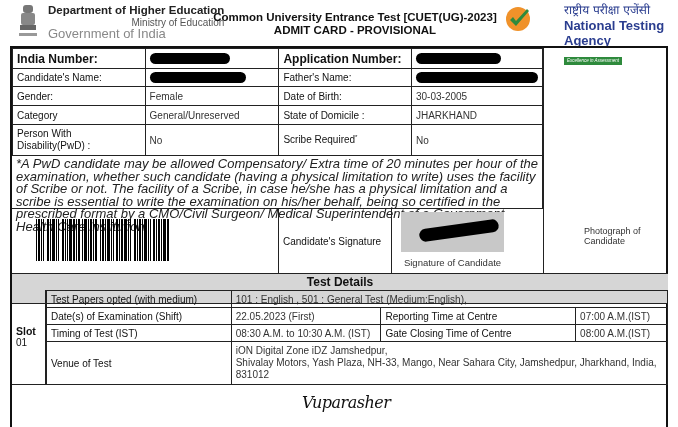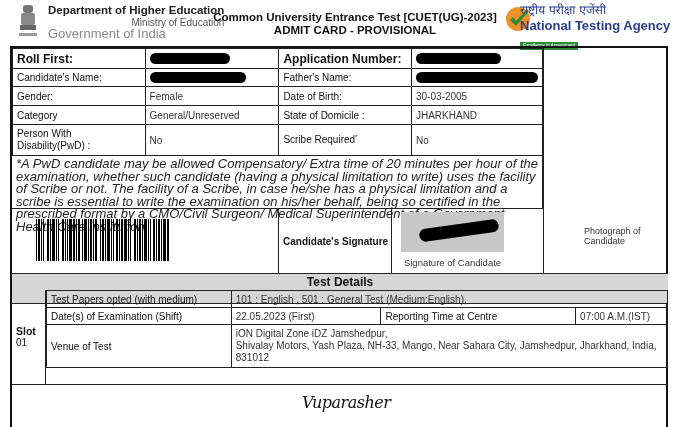--- a/index.html
+++ b/index.html
@@ -8,21 +8,21 @@
 
   
   .hdr { position: absolute; left: 0; top: 0; width: 678px; height: 46px; }
   .emblem { position: absolute; left: 17px; top: 3px; width: 22px; height: 38px; }
   .dept { position: absolute; left: 48px; top: 3px; }
   .dept .l1 { font-size: 11.5px; font-weight: bold; color: #222; line-height: 14px; }
   .dept .l2 { font-size: 10px; color: #555; line-height: 12px; text-align: right; }
   .dept .l3 { font-size: 13px; color: #888; line-height: 10px; }
   .title { position: absolute; left: 210px; top: 11px; width: 290px; text-align: center; font-weight: bold; font-size: 11.5px; line-height: 13px; color: #111; }
   .nta-logo { position: absolute; left: 505px; top: 6px; width: 26px; height: 26px; }
-  .nta-text { position: absolute; left: 520px; top: 3px; }
+  .nta-text { position: absolute; left: 564px; top: 3px; }
   .nta-text .hi { font-size: 12px; color: #2a3d8f; line-height: 15px; font-family: "DejaVu Sans", sans-serif; }
   .nta-text .en { font-size: 13px; font-weight: bold; color: #2a3d8f; line-height: 15px; }
   .nta-text .tag { display: inline-block; background: #2e8a3c; color: #fff; font-size: 4.5px; padding: 1px 3px; font-style: italic; line-height: 6px; margin-top: 1px; }
 
   
   .frame { position: absolute; left: 10px; top: 46px; width: 658px; height: 381px; border: 2px solid #111; border-bottom: none; }
   table { border-collapse: collapse; position: absolute; }
   td { border: 1px solid #222; font-size: 10px; padding: 0 4px; vertical-align: middle; }
   .lbl { font-weight: normal; font-size: 10px; }
   .lbl-big { font-weight: bold; font-size: 12px; }
@@ -30,21 +30,21 @@
   .redact { display: inline-block; background: #000; border-radius: 8px; height: 11px; vertical-align: middle; }
 
   .note { position: absolute; left: 0; top: 107px; width: 531px; height: 54px; border-right: 1px solid #222; border-bottom: 1px solid #222; border-top: 1px solid #222; font-style: italic; font-size: 13px; line-height: 12.6px; padding: 2px 4px; color: #222; }
 
   .photo { position: absolute; left: 531px; top: 0; width: 125px; height: 225px; border-left: 1px solid #222; }
   .photo-lbl { position: absolute; left: 8px; top: 178px; font-size: 9px; color: #333; padding-left: 32px; }
 
   .barcode-cell { position: absolute; left: 0; top: 161px; width: 267px; height: 64px; border-right: 1px solid #222; }
   .barcode { position: absolute; left: 24px; top: 10px; width: 160px; height: 42px; display: flex; align-items: stretch; }
   .barcode span { display: block; background: #000; margin-right: 1px; }
-  .sig-lbl { position: absolute; left: 267px; top: 161px; width: 113px; height: 64px; border-right: 1px solid #222; font-weight: bold; font-size: 10px; padding-left: 4px; display: flex; align-items: center; }
+  .sig-lbl { position: absolute; left: 267px; top: 161px; width: 113px; height: 64px; border-right: 1px solid #222; font-weight: normal; font-size: 10px; padding-left: 4px; display: flex; align-items: center; }
   .sig-box { position: absolute; left: 380px; top: 161px; width: 151px; height: 64px; }
   .sig-img { position: absolute; left: 9px; top: 3px; width: 103px; height: 40px; background: #c8c8c8; }
   .sig-redact { position: absolute; left: 18px; top: 12px; width: 80px; height: 13px; background: #000; border-radius: 8px; transform: rotate(-8deg); }
   .sig-caption { position: absolute; left: 0; top: 48px; width: 121px; text-align: center; font-size: 9.5px; color: #333; }
 
   .td-head { position: absolute; left: 0; top: 225px; width: 656px; height: 31px; background: #d6d6d6; border-top: 1px solid #222; border-bottom: 1px solid #222; text-align: center; font-weight: bold; font-size: 12px; line-height: 16px; }
 
   .slot { position: absolute; left: 0; top: 242px; width: 34px; height: 94px; border-right: 1px solid #222; font-size: 10px; padding: 36px 0 0 4px; line-height: 11px; }
   .slot b { font-weight: bold; font-size: 10.5px; }
 
@@ -85,21 +85,21 @@
 
   <table style="left:0; top:0; width:531px;">
     <colgroup>
         <col style="width:133px">
         <col style="width:134px">
         <col style="width:133px">
         <col style="width:131px">
       </colgroup>
     <tbody>
         <tr style="height:20px">
-      <td class="lbl-big">Roll First:</td>
+      <td class="lbl-big">India Number:</td>
       <td><span class="redact" style="width:80px"></span></td>
       <td class="lbl-big">Application Number:</td>
       <td><span class="redact" style="width:85px"></span></td>
     </tr>
     <tr style="height:18px">
       <td class="lbl">Candidate's Name:</td>
       <td><span class="redact" style="width:96px"></span></td>
       <td class="lbl">Father's Name:</td>
       <td><span class="redact" style="width:122px"></span></td>
     </tr>
@@ -209,20 +209,26 @@
         <tr style="height:17px">
       <td class="lbl">Test Papers opted (with medium)</td>
       <td class="val" colspan="3">101 : English , 501 : General Test (Medium:English),</td>
     </tr>
     <tr style="height:17px">
       <td class="lbl">Date(s) of Examination (Shift)</td>
       <td class="val">22.05.2023 (First)</td>
       <td class="lbl">Reporting Time at Centre</td>
       <td class="val">07:00 A.M.(IST)</td>
     </tr>
+    <tr style="height:17px">
+      <td class="lbl">Timing of Test (IST)</td>
+      <td class="val">08:30 A.M. to 10:30 A.M. (IST)</td>
+      <td class="lbl">Gate Closing Time of Centre</td>
+      <td class="val">08:00 A.M.(IST)</td>
+    </tr>
     <tr style="height:43px">
       <td class="lbl">Venue of Test</td>
       <td class="val" colspan="3" style="line-height:12px">
         <div>iON Digital Zone iDZ Jamshedpur,</div>
         <div>Shivalay Motors, Yash Plaza, NH-33, Mango, Near Sahara City, Jamshedpur, Jharkhand, India,</div>
         <div>831012</div>
       </td>
     </tr>
   </tbody>
     </table>

